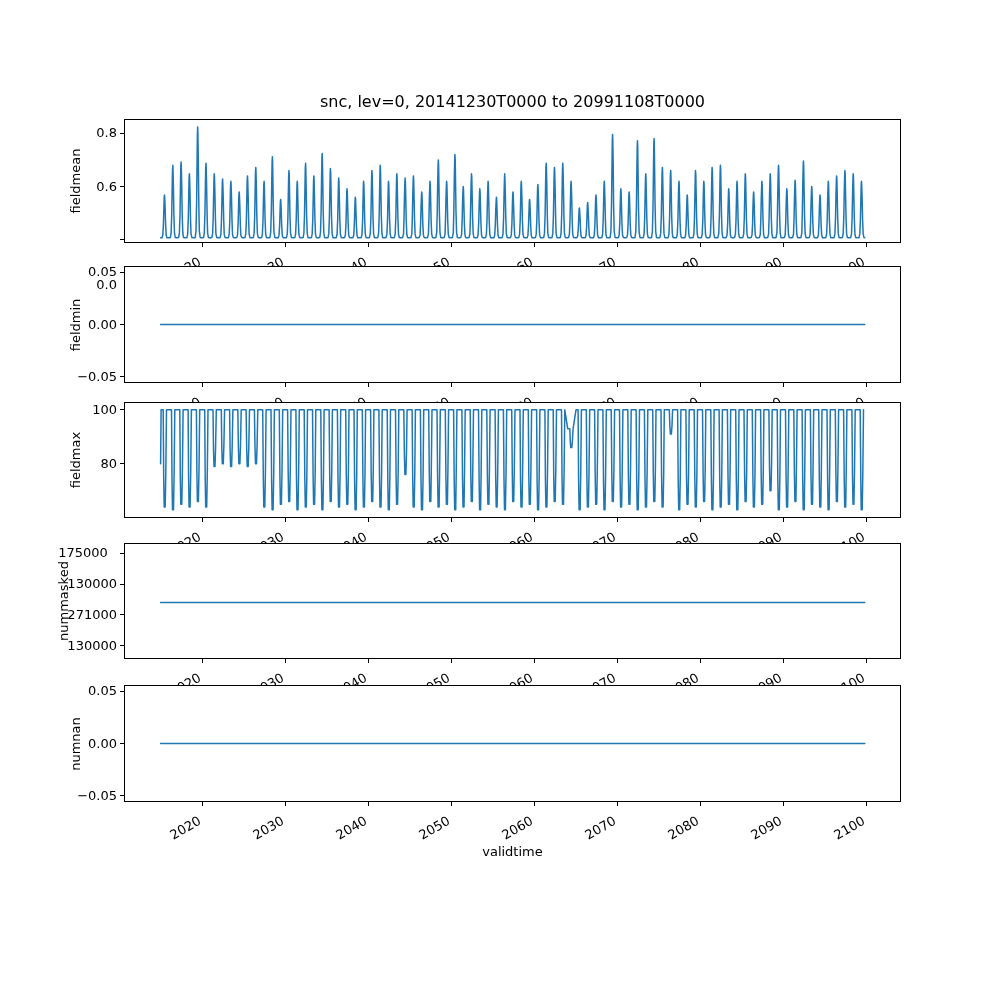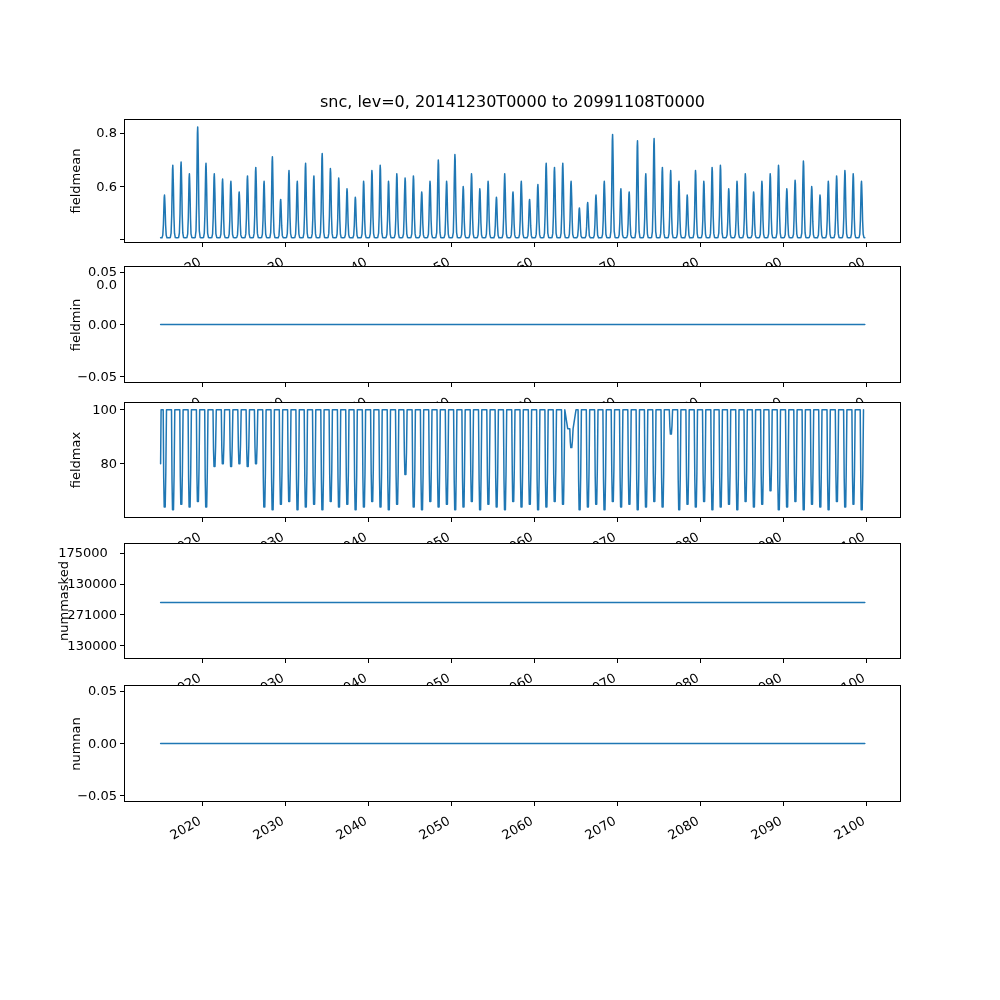--- a/index.html
+++ b/index.html
@@ -175,13 +175,14 @@
       <div class="xtick-label" style="left: 499px; top: 127px;">2080</div>
       <div class="xtick-mark" style="left: 658px; top: 116px;"></div>
       <div class="xtick-label" style="left: 582px; top: 127px;">2090</div>
       <div class="xtick-mark" style="left: 741px; top: 116px;"></div>
       <div class="xtick-label" style="left: 665px; top: 127px;">2100</div>
       <svg class="plot-svg" width="775" height="115" viewBox="0 0 775 115">
         <polyline points="35.6,57.5 739.8,57.5" fill="none" stroke="#1f77b4" stroke-width="1.5" stroke-linejoin="round" stroke-linecap="round"></polyline>
       </svg>
     </div>
 
+  <div class="xlabel">validtime</div>
 </div>
 
 </body></html>

